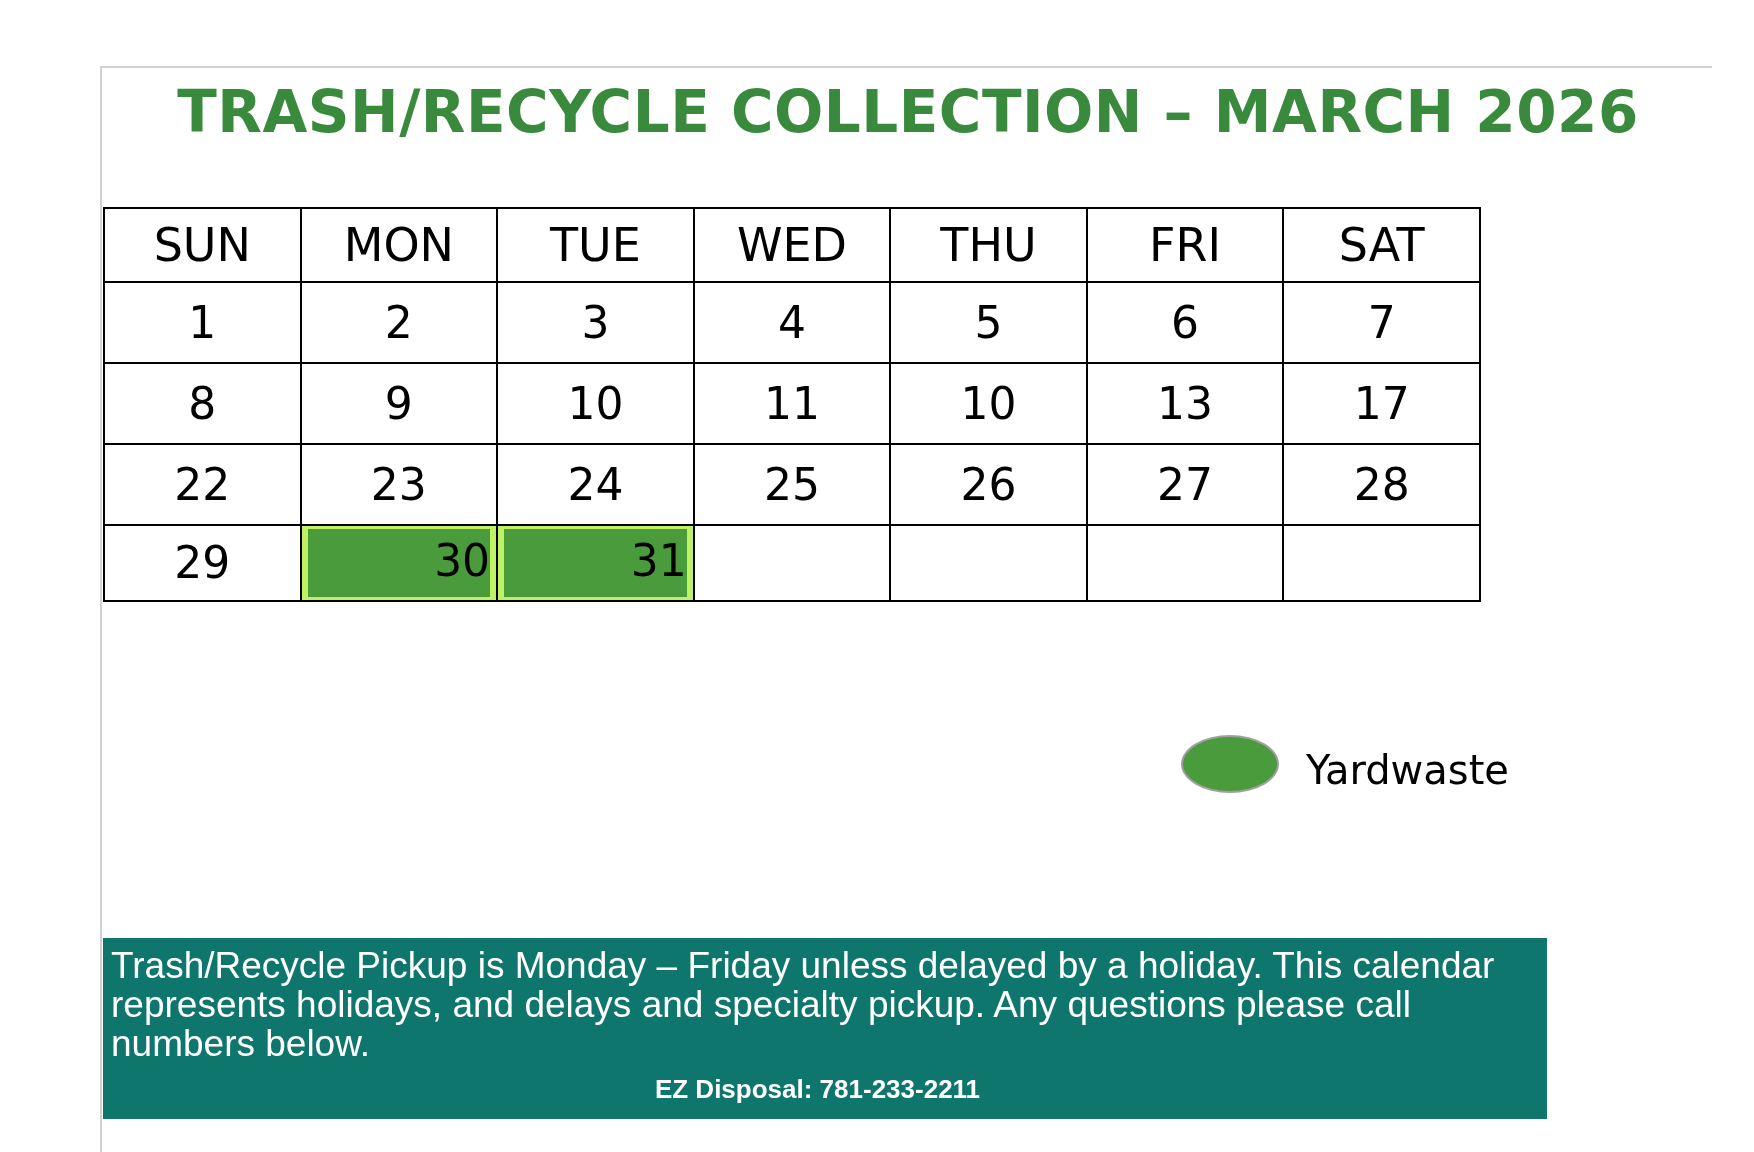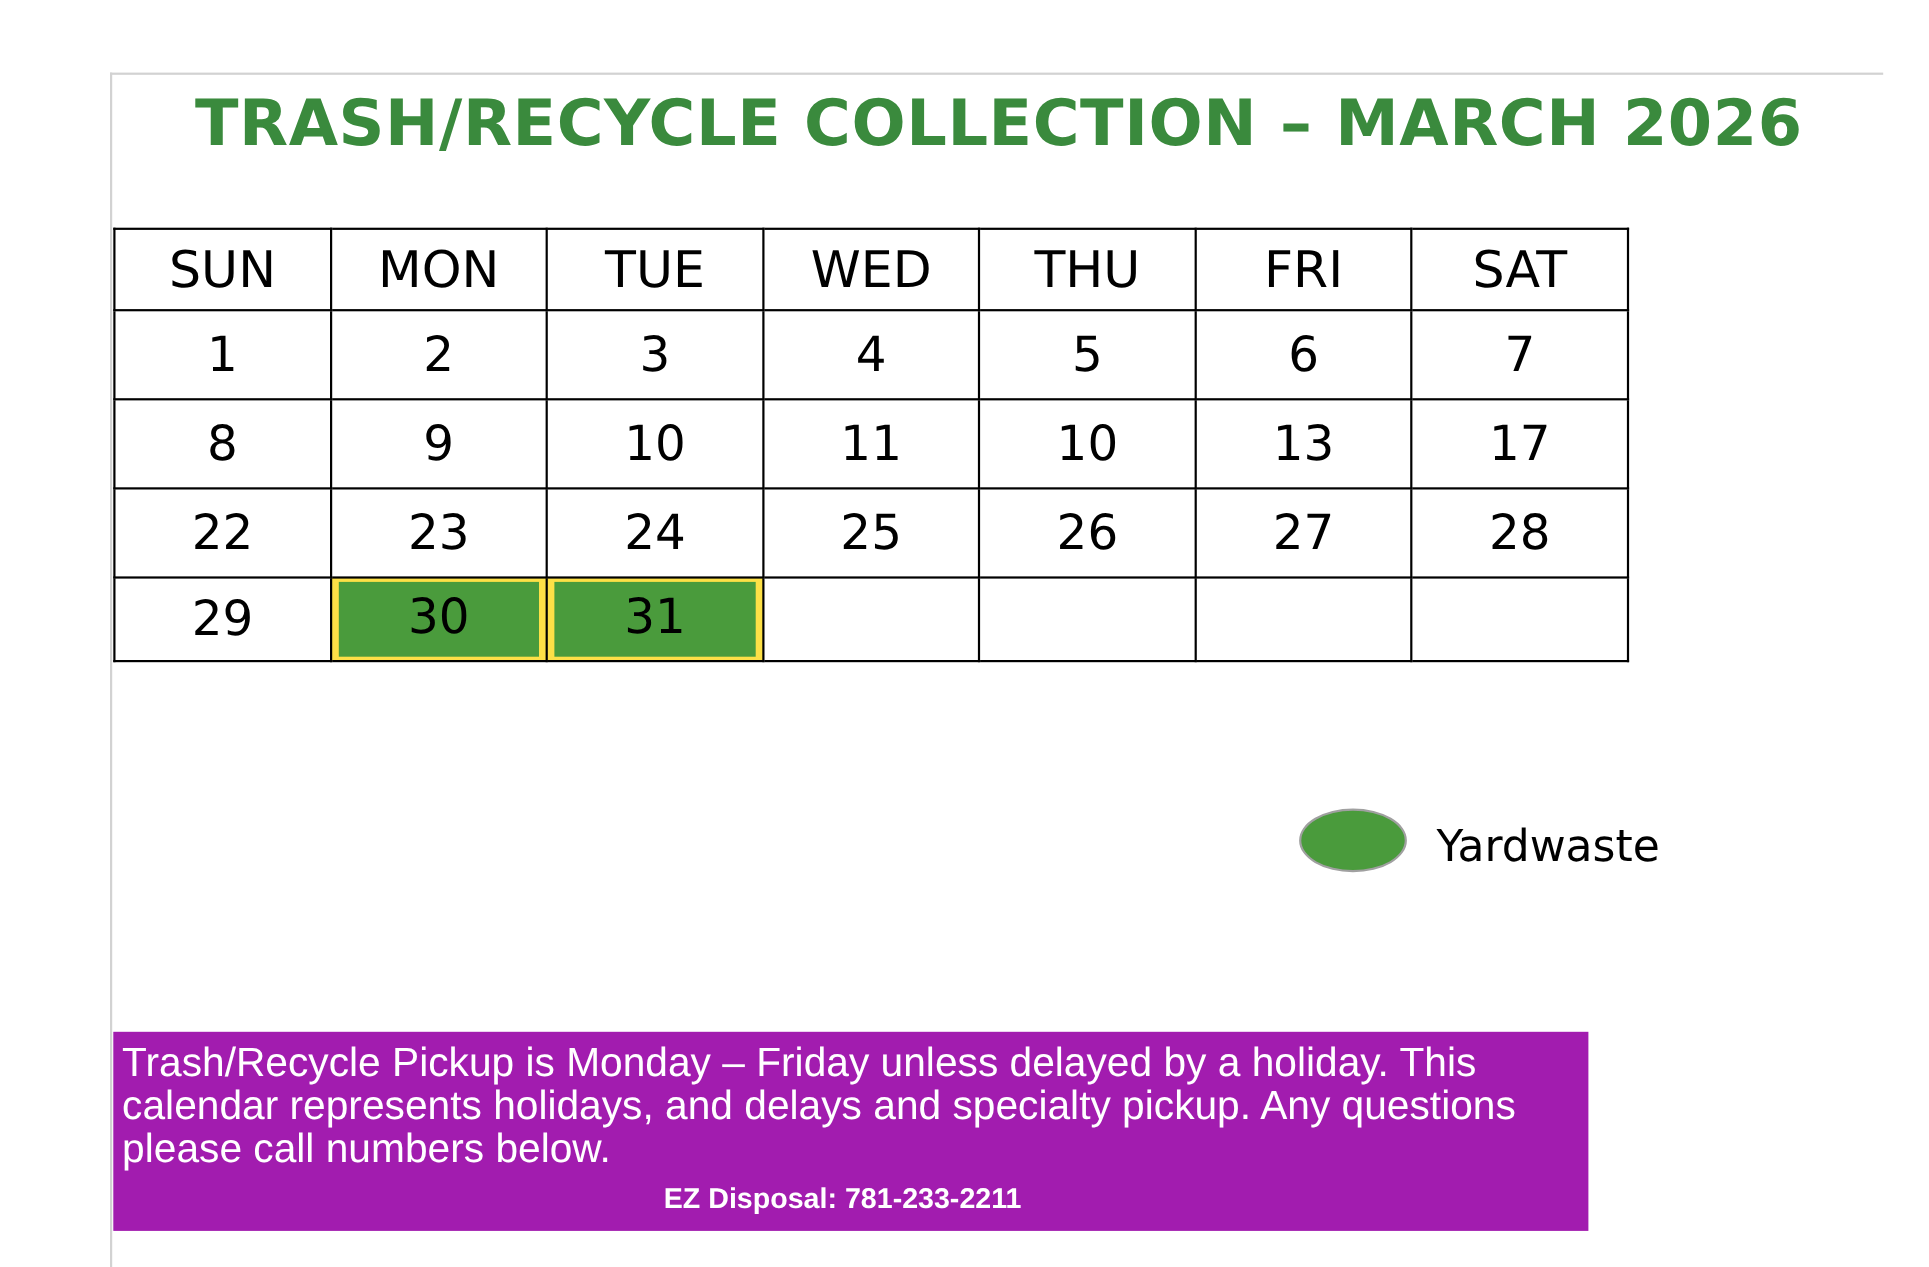--- a/index.html
+++ b/index.html
@@ -99,21 +99,22 @@
   #calendar td.hl .daycell-inner {
     background: #4a9b3c;
     display: block;
     margin: 3px 6px;
     height: calc(100% - 6px);
     line-height: 68px;
     width: calc(100% - 12px);
     box-sizing: border-box;
   }
   #calendar td.hl {
-    background: #fde047;
+    background: #bef264;
+    text-align: right;
   }
   #calendar tr.week-last td {
     height: 74px;
   }
   #calendar tr.week-last .daycell-inner { line-height: 74px; }
   #calendar tr.week-last td.hl .daycell-inner { line-height: 64px; }
   #calendar td.empty .daycell-inner { color: transparent; }
 
   
   #legend {
@@ -137,22 +138,22 @@
     font-size: 40px;
     color: #000000;
     white-space: nowrap;
   }
 
   
   #footer {
     position: absolute;
     left: 75px;
     top: 938px;
-    width: 1341px;
-    background: #a21caf;
+    width: 1444px;
+    background: #0f766e;
     color: #ffffff;
     padding: 8px 15px 14px 0;
     box-sizing: border-box;
   }
   #footer-note {
     font-family: "Liberation Sans", sans-serif;
     font-size: 37px;
     line-height: 1.06;
     padding: 0 8px 0 8px;
     color: #ffffff;

